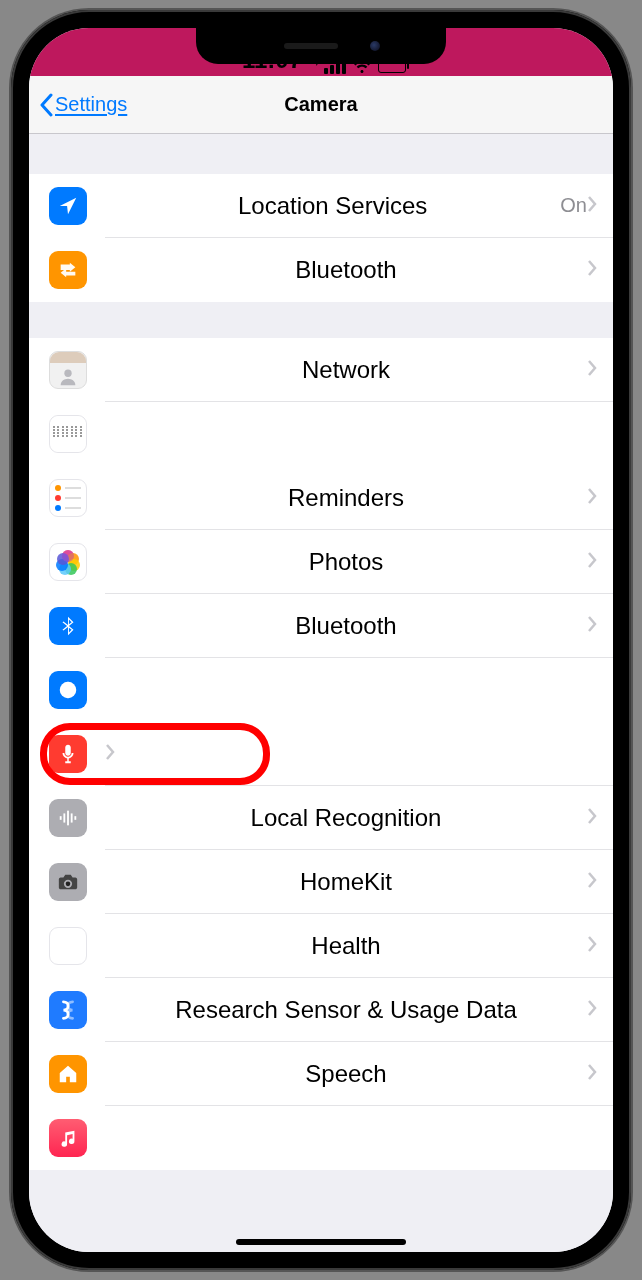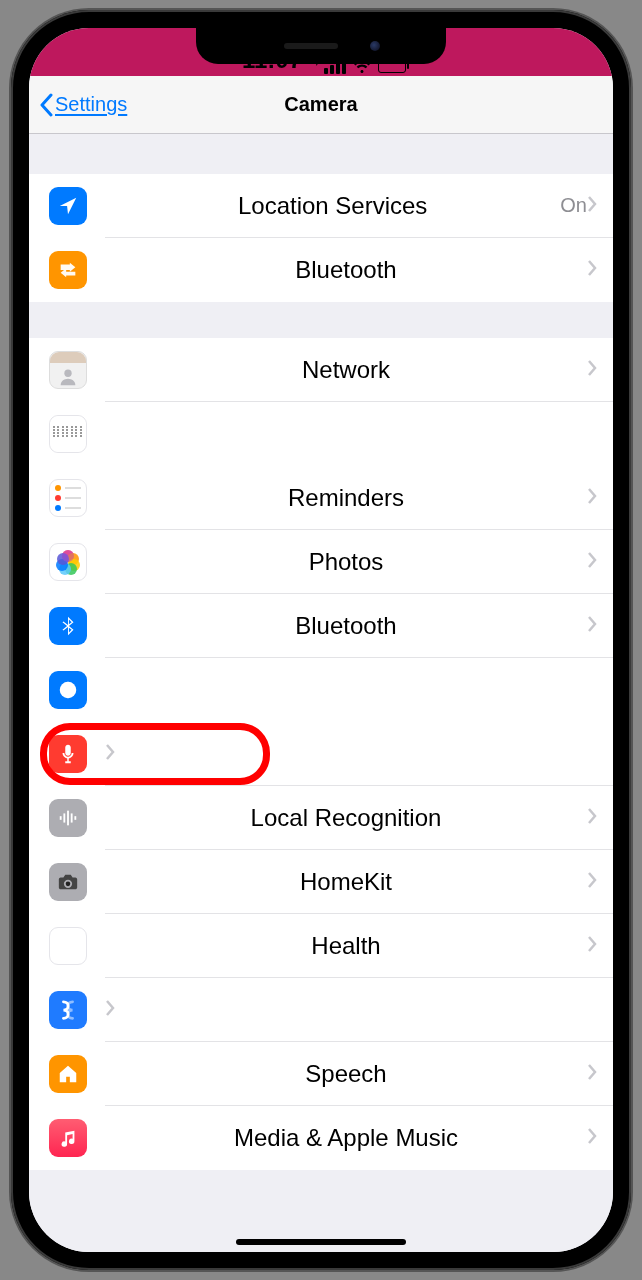--- a/index.html
+++ b/index.html
@@ -436,20 +436,21 @@
             </div>
           </div>
           <div class="row">
             <div class="icon s-icon">
               <svg viewBox="0 0 24 24">
                 <path d="M7 3 C 14 3 14 12 7 12 C 14 12 14 21 7 21" stroke="#fff" stroke-width="3" fill="none" stroke-linecap="round"></path>
                 <path d="M17 3 C 10 3 10 12 17 12 C 10 12 10 21 17 21" stroke="#fff" stroke-width="3" fill="none" stroke-linecap="round" opacity=".5"></path>
               </svg>
             </div>
             <div class="row-inner">
+              <div class="row-label">Research Sensor &amp; Usage Data</div>
               <span class="chevron"><svg viewBox="0 0 10 18">
                   <path d="M2 2 L8 9 L2 16"></path>
                 </svg></span>
             </div>
           </div>
           <div class="row">
             <div class="icon c-orange-home">
               <svg viewBox="0 0 24 24">
                 <path d="M12 3 L21 11 L21 21 L14 21 L14 15 L10 15 L10 21 L3 21 L3 11 Z"></path>
               </svg>
@@ -459,26 +460,20 @@
               <span class="chevron"><svg viewBox="0 0 10 18">
                   <path d="M2 2 L8 9 L2 16"></path>
                 </svg></span>
             </div>
           </div>
           <div class="row">
             <div class="icon c-music">
               <svg viewBox="0 0 24 24">
                 <path d="M9 18V6l10-2v11.5a3 3 0 1 1-2-2.8V7.5L11 9v9.5a3 3 0 1 1-2-2.8z"></path>
               </svg>
-            </div>
-            <div class="row-inner">
-              <div class="row-label">Media &amp; Apple Music</div>
-              <span class="chevron"><svg viewBox="0 0 10 18">
-                  <path d="M2 2 L8 9 L2 16"></path>
-                </svg></span>
             </div>
           </div>
         </div>
       </div>
 
     <div class="home-indicator"></div>
   </div>
 </div>
 
 </body></html>

